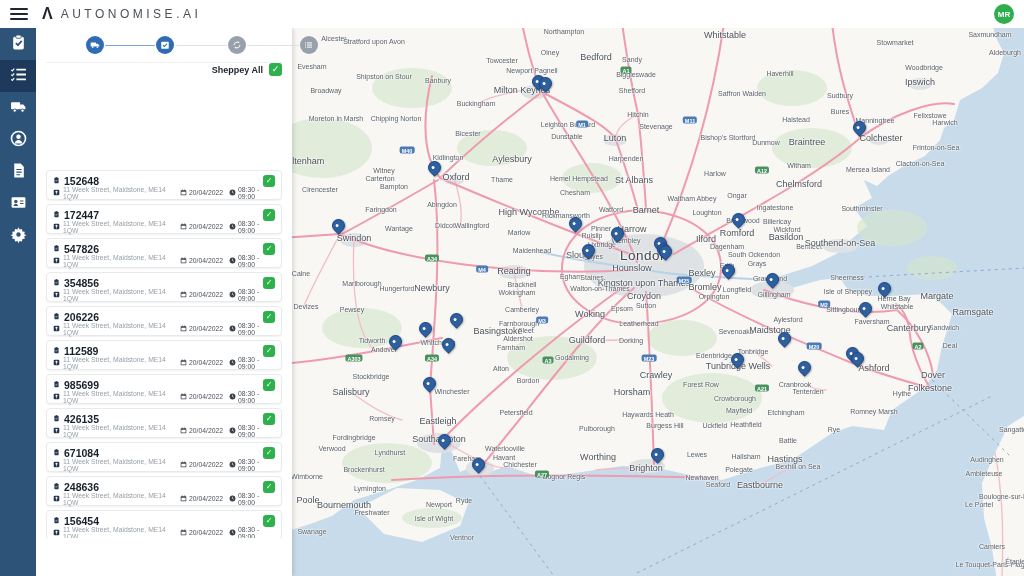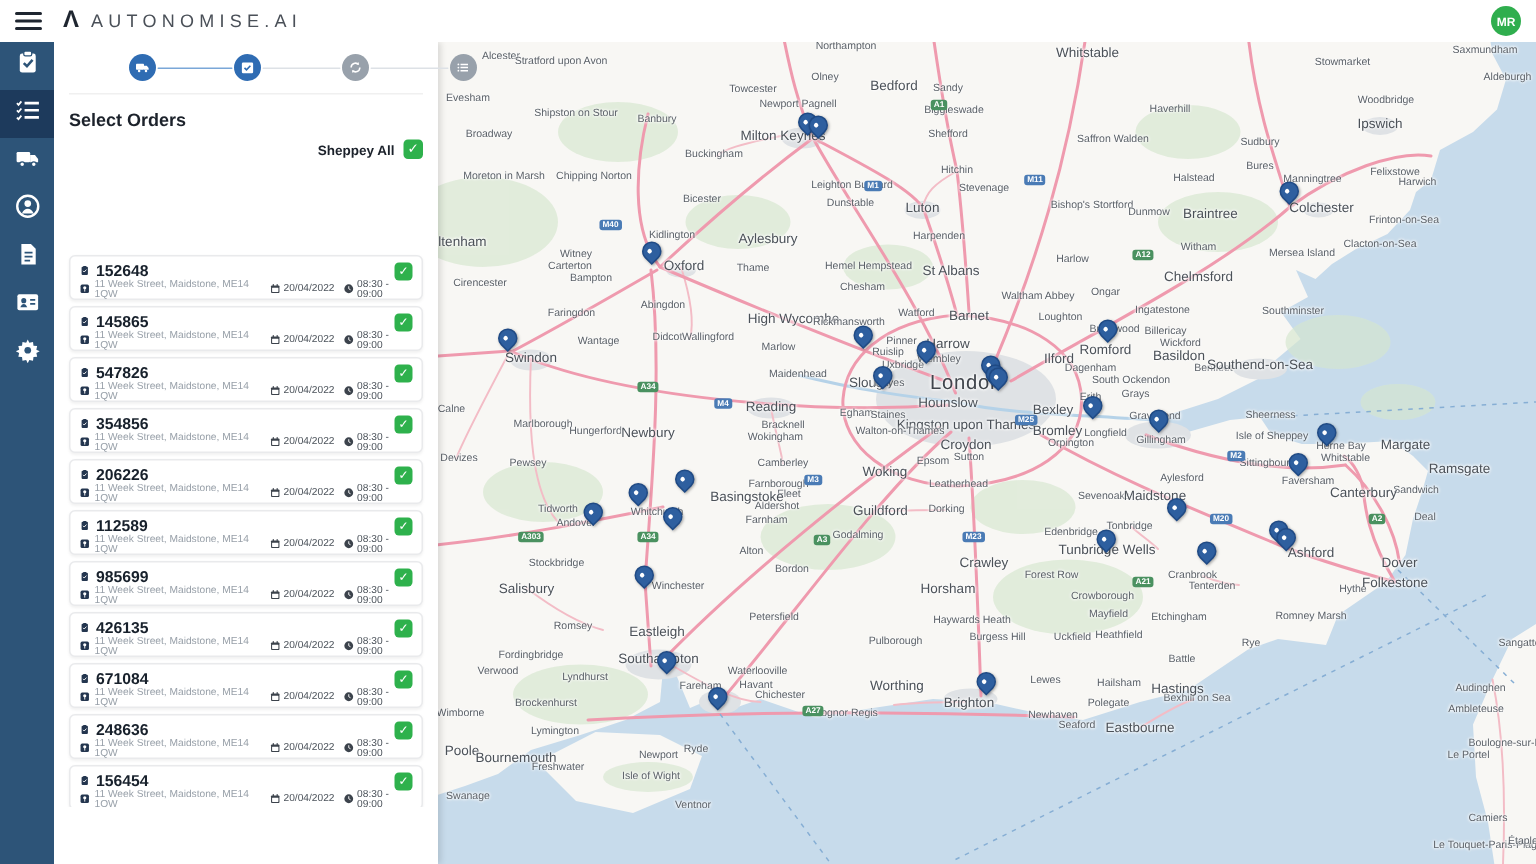--- a/index.html
+++ b/index.html
@@ -170,21 +170,20 @@
         </div>
         <div class="stepc off" style="left: 254px;">
           <svg viewBox="0 0 12 12">
             <path d="M3.6 3.5h6M3.6 6h6M3.6 8.5h6" stroke="#fff" stroke-width="1.2"></path>
             <circle cx="1.9" cy="3.5" r="0.7" fill="#fff"></circle>
             <circle cx="1.9" cy="6" r="0.7" fill="#fff"></circle>
             <circle cx="1.9" cy="8.5" r="0.7" fill="#fff"></circle>
           </svg>
         </div>
       </div>
-    <div class="sec-title">Select Orders</div>
     <div class="srow">
       <span class="selall">Sheppey All</span>
       <span class="cbx">✓</span>
     </div>
     <div class="olist" id="olist">
         <div class="card">
           <div class="c-top">
             <span class="g">
               <svg viewBox="0 0 10 10">
                 <rect x="2" y="1.2" width="6" height="7.8" rx="1" fill="#24364f"></rect>
@@ -225,21 +224,21 @@
         </div>
         <div class="card">
           <div class="c-top">
             <span class="g">
               <svg viewBox="0 0 10 10">
                 <rect x="2" y="1.2" width="6" height="7.8" rx="1" fill="#24364f"></rect>
                 <rect x="3.5" y="0.4" width="3" height="2" rx="0.6" fill="#24364f"></rect>
                 <path d="M3.4 5.1l1.1 1.1 2.1-2.3" stroke="#fff" stroke-width="0.9" fill="none"></path>
               </svg>
             </span>
-            <span class="oid">145865</span>
+            <span class="oid">172447</span>
             <span class="cbx">✓</span>
           </div>
           <div class="c-bot">
             <span class="g">
               <svg viewBox="0 0 10 10">
                 <rect x="1" y="1" width="8" height="8" rx="1.5" fill="#24364f"></rect>
                 <circle cx="5" cy="4" r="1.5" fill="#fff"></circle>
                 <path d="M5 4.5v3.2" stroke="#fff" stroke-width="0.9"></path>
               </svg>
             </span>

